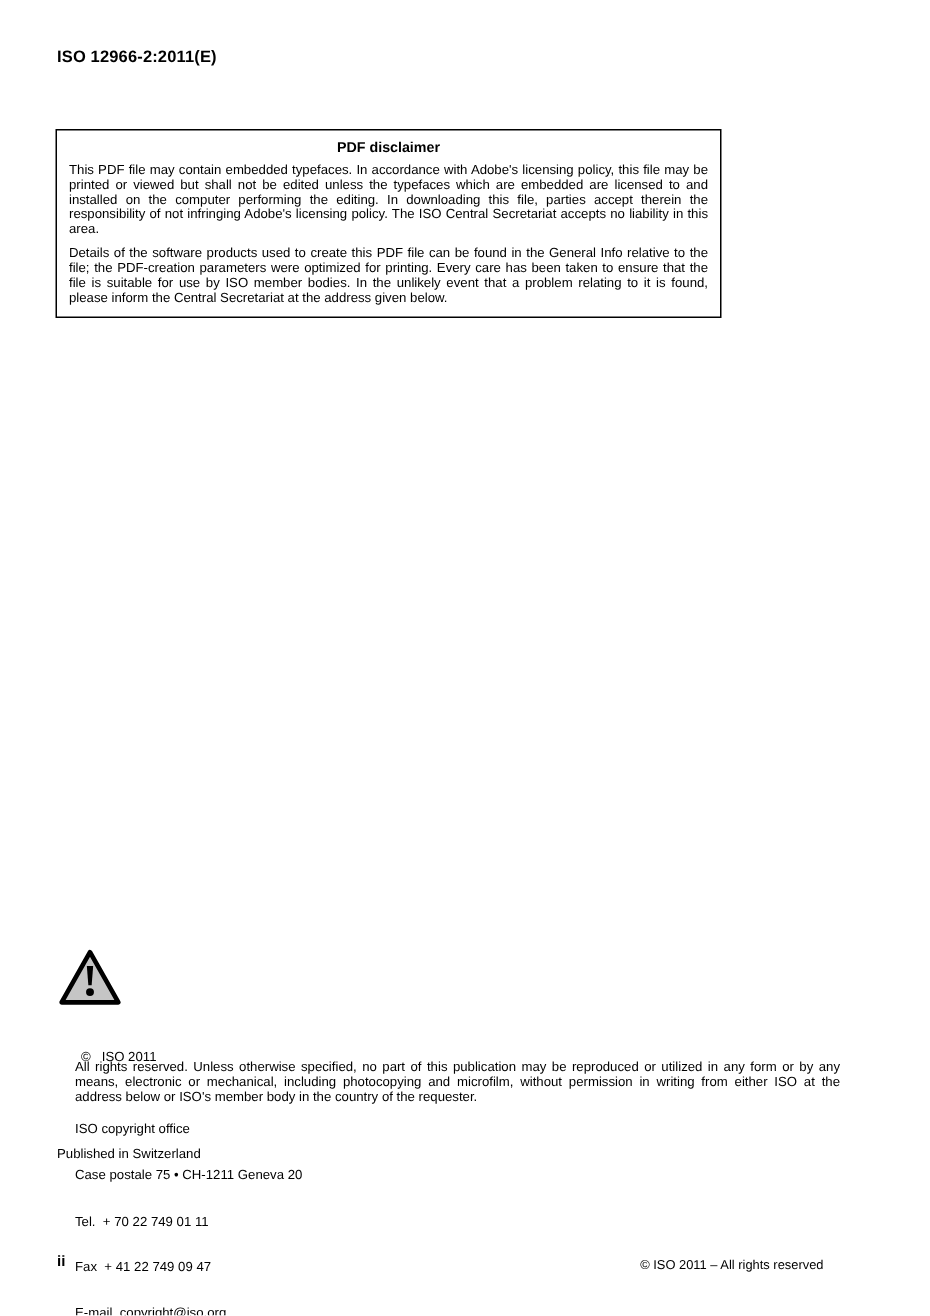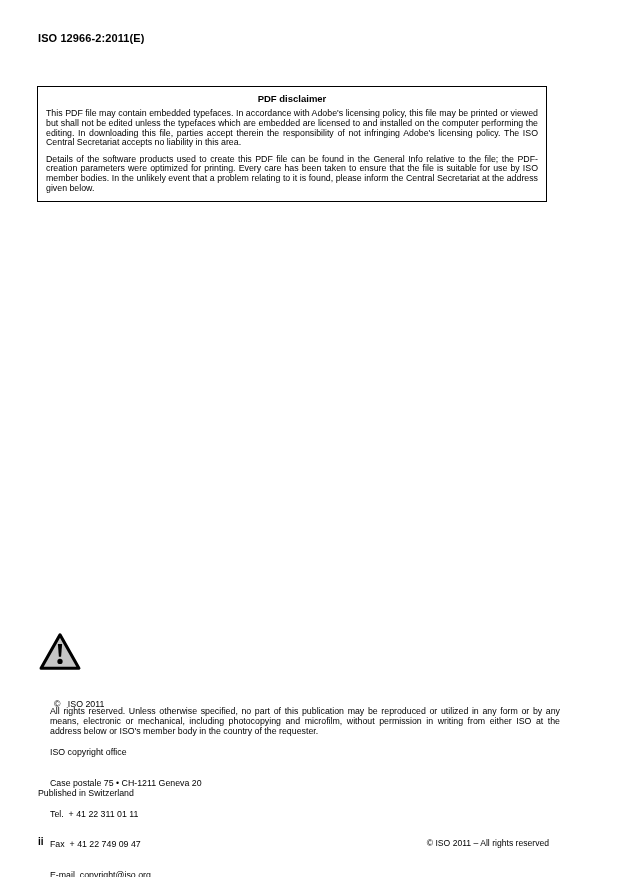--- a/index.html
+++ b/index.html
@@ -17,21 +17,21 @@
     left: 38px;
     top: 32px;
     font-size: 11px;
     font-weight: bold;
     letter-spacing: 0.1px;
   }
   .disclaimer-box {
     position: absolute;
     left: 37px;
     top: 86px;
-    width: 510px;
+    width: 444px;
     box-sizing: border-box;
     border: 1px solid #000000;
     padding: 5px 8px 1px 8px;
   }
   .disclaimer-title {
     margin: 1px 0 5px 0;
     font-size: 9.5px;
     font-weight: bold;
     text-align: center;
   }
@@ -78,21 +78,21 @@
     position: absolute;
     left: 50px;
     top: 727px;
     font-size: 8.8px;
     line-height: 10.2px;
     white-space: pre;
   }
   .published-line {
     position: absolute;
     left: 38px;
-    top: 788px;
+    top: 764px;
     margin: 0;
     font-size: 8.8px;
   }
   .footer-page-number {
     position: absolute;
     left: 38px;
     top: 836px;
     font-size: 10px;
     font-weight: bold;
   }
@@ -125,21 +125,21 @@
   </span>
 
 
   <p class="copyright-year">©   ISO 2011</p>
 
   <p class="rights-text">All rights reserved. Unless otherwise specified, no part of this publication may be reproduced or utilized in any form or by any means, electronic or mechanical, including photocopying and microfilm, without permission in writing from either ISO at the address below or ISO's member body in the country of the requester.</p>
 
   <div class="address-block">
     <div>ISO copyright office</div>
     <div>Case postale 75 • CH-1211 Geneva 20</div>
-    <div>Tel.  + 41 22 311 01 11</div>
+    <div>Tel.  + 70 22 749 01 11</div>
     <div>Fax  + 41 22 749 09 47</div>
     <div>E-mail  copyright@iso.org</div>
     
   </div>
 
   <p class="published-line">Published in Switzerland</p>
 
   <div class="footer-page-number">ii</div>
 
   <div class="footer-copyright">© ISO 2011 – All rights reserved</div>

